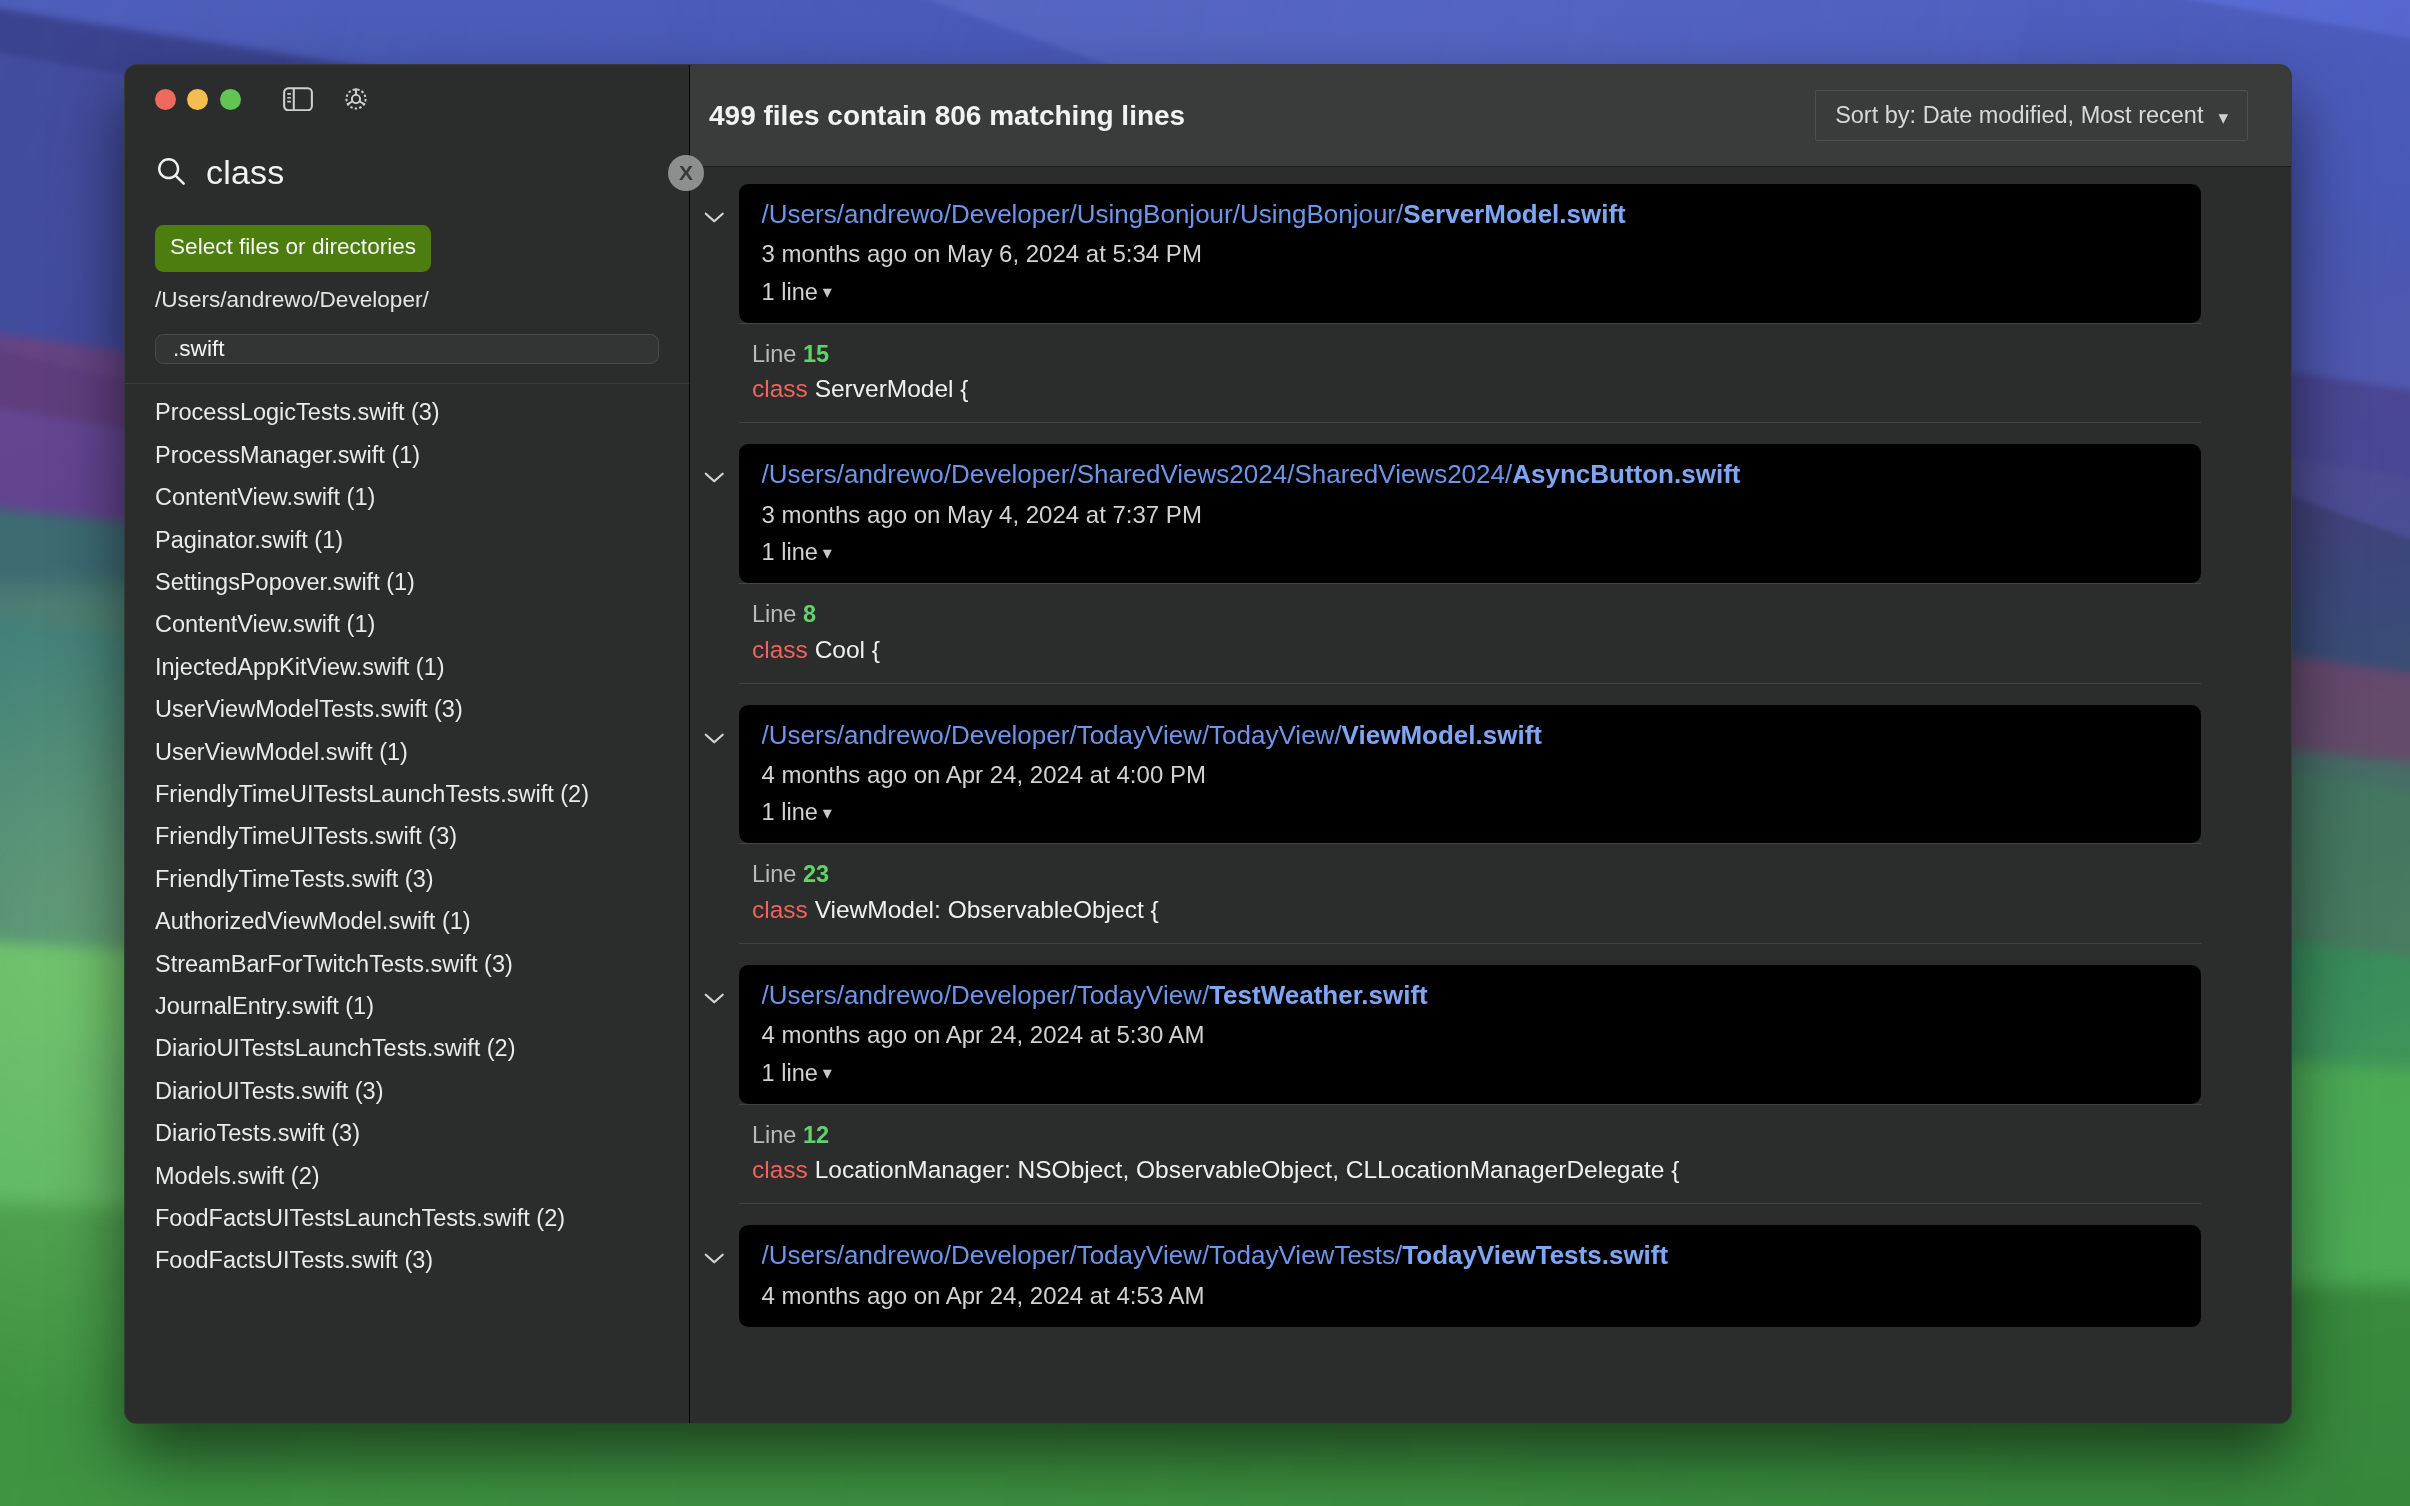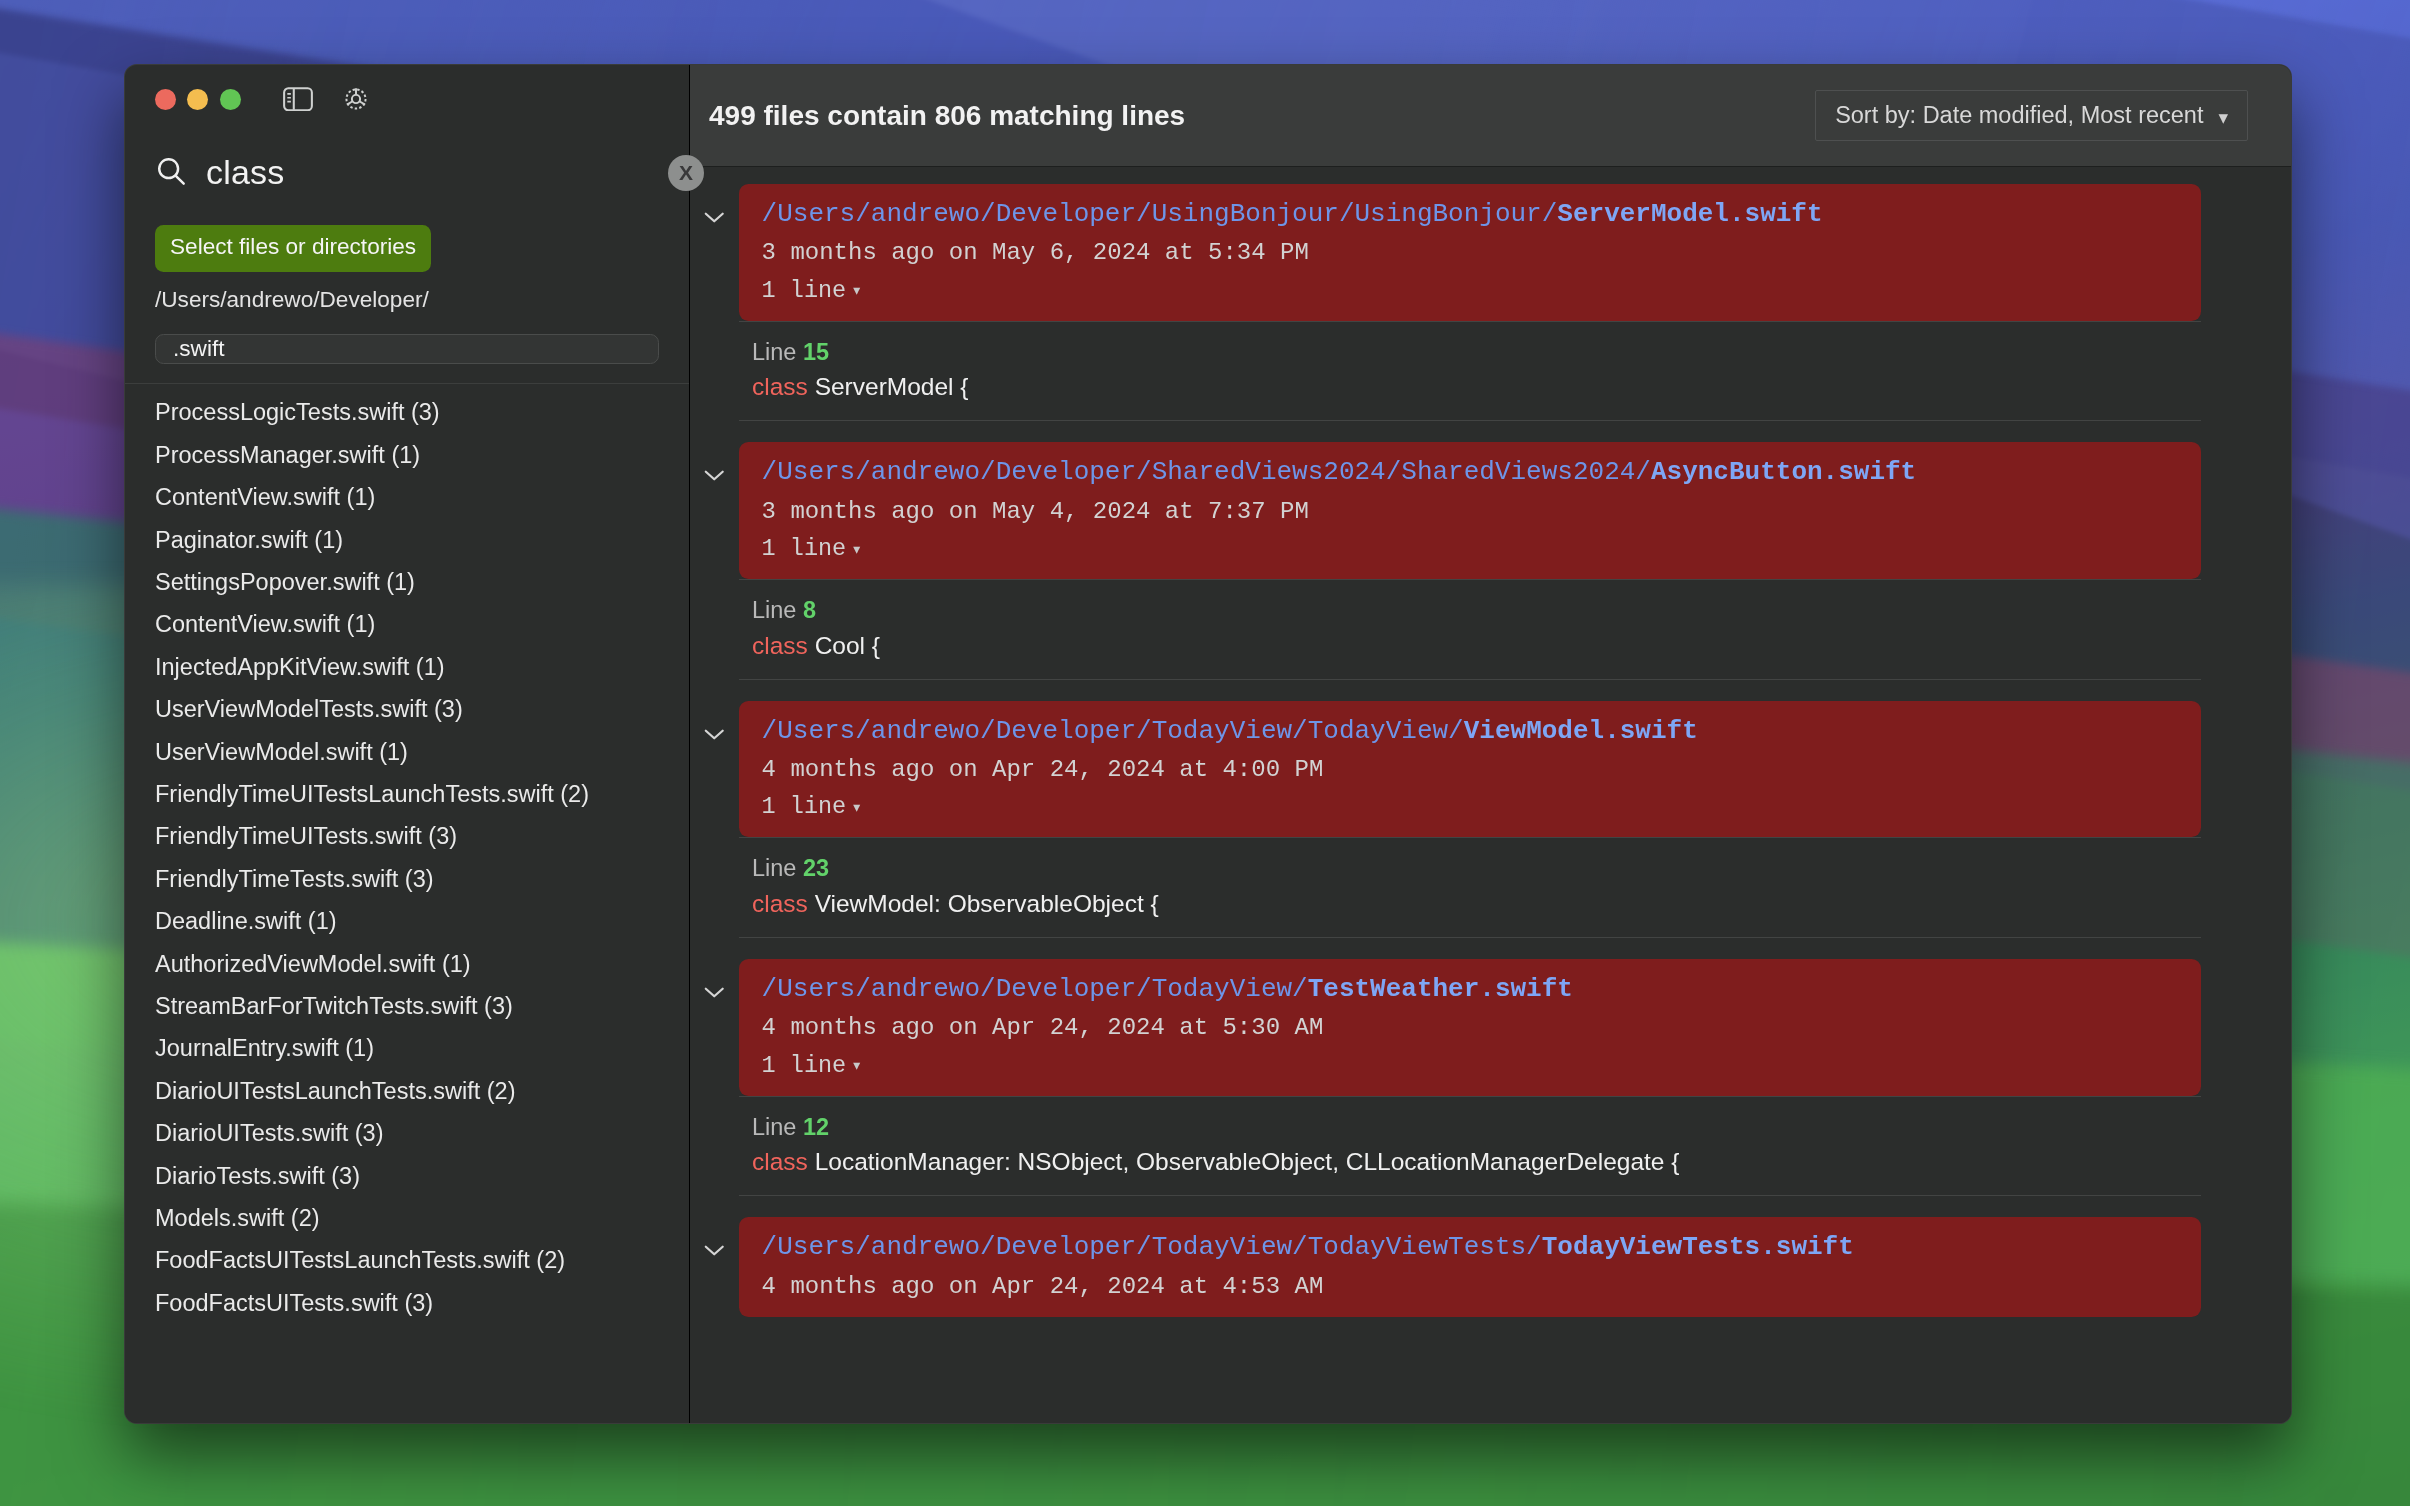--- a/index.html
+++ b/index.html
@@ -272,26 +272,25 @@
     width: 49px;
     flex: 0 0 49px;
     display: flex;
     align-items: flex-start;
     justify-content: center;
     padding-top: 26px;
     cursor: default;
   }
   .card {
     flex: 1 1 auto;
-    background: #7f1d1d;
+    background: #000000;
     border-radius: 9.4px;
     padding: 15px 22.6px 17px 22.6px;
     margin-right: 90px;
     min-width: 0;
-    font-family: Liberation Mono, monospace;
   }
   .filepath {
     font-size: 26px;
     color: #6e95e8;
     white-space: nowrap;
     overflow: hidden;
     text-overflow: ellipsis;
     cursor: default;
   }
   .filepath .basename { color: #7ea6f5; font-weight: bold; }
@@ -407,21 +406,20 @@
           <div class="file-item">ContentView.swift (1)</div>
           <div class="file-item">Paginator.swift (1)</div>
           <div class="file-item">SettingsPopover.swift (1)</div>
           <div class="file-item">ContentView.swift (1)</div>
           <div class="file-item">InjectedAppKitView.swift (1)</div>
           <div class="file-item">UserViewModelTests.swift (3)</div>
           <div class="file-item">UserViewModel.swift (1)</div>
           <div class="file-item">FriendlyTimeUITestsLaunchTests.swift (2)</div>
           <div class="file-item">FriendlyTimeUITests.swift (3)</div>
           <div class="file-item">FriendlyTimeTests.swift (3)</div>
-          <div class="file-item">Deadline.swift (1)</div>
           <div class="file-item">AuthorizedViewModel.swift (1)</div>
           <div class="file-item">StreamBarForTwitchTests.swift (3)</div>
           <div class="file-item">JournalEntry.swift (1)</div>
           <div class="file-item">DiarioUITestsLaunchTests.swift (2)</div>
           <div class="file-item">DiarioUITests.swift (3)</div>
           <div class="file-item">DiarioTests.swift (3)</div>
           <div class="file-item">Models.swift (2)</div>
           <div class="file-item">FoodFactsUITestsLaunchTests.swift (2)</div>
           <div class="file-item">FoodFactsUITests.swift (3)</div>
         </div>

